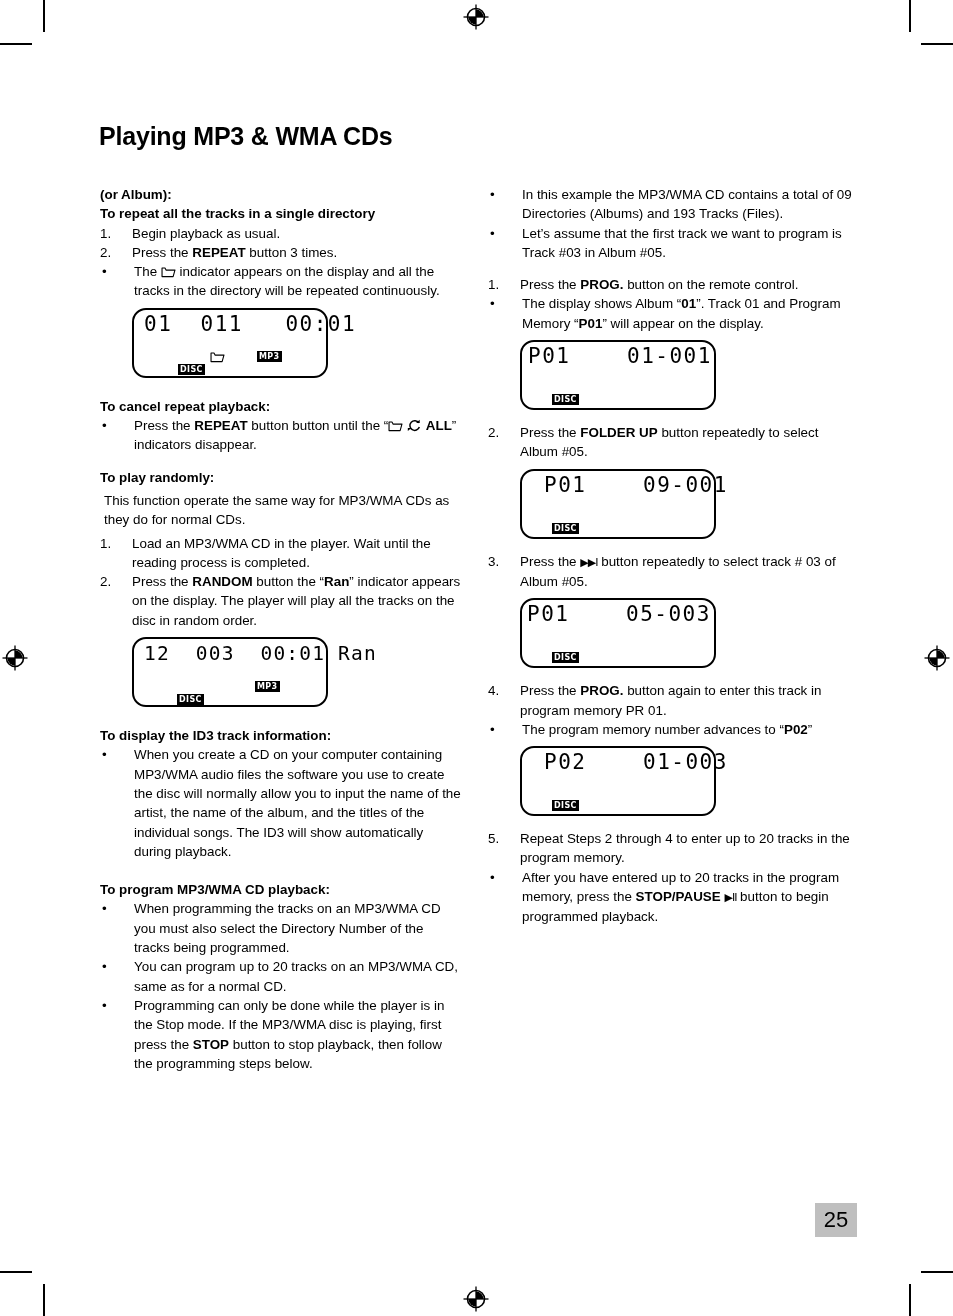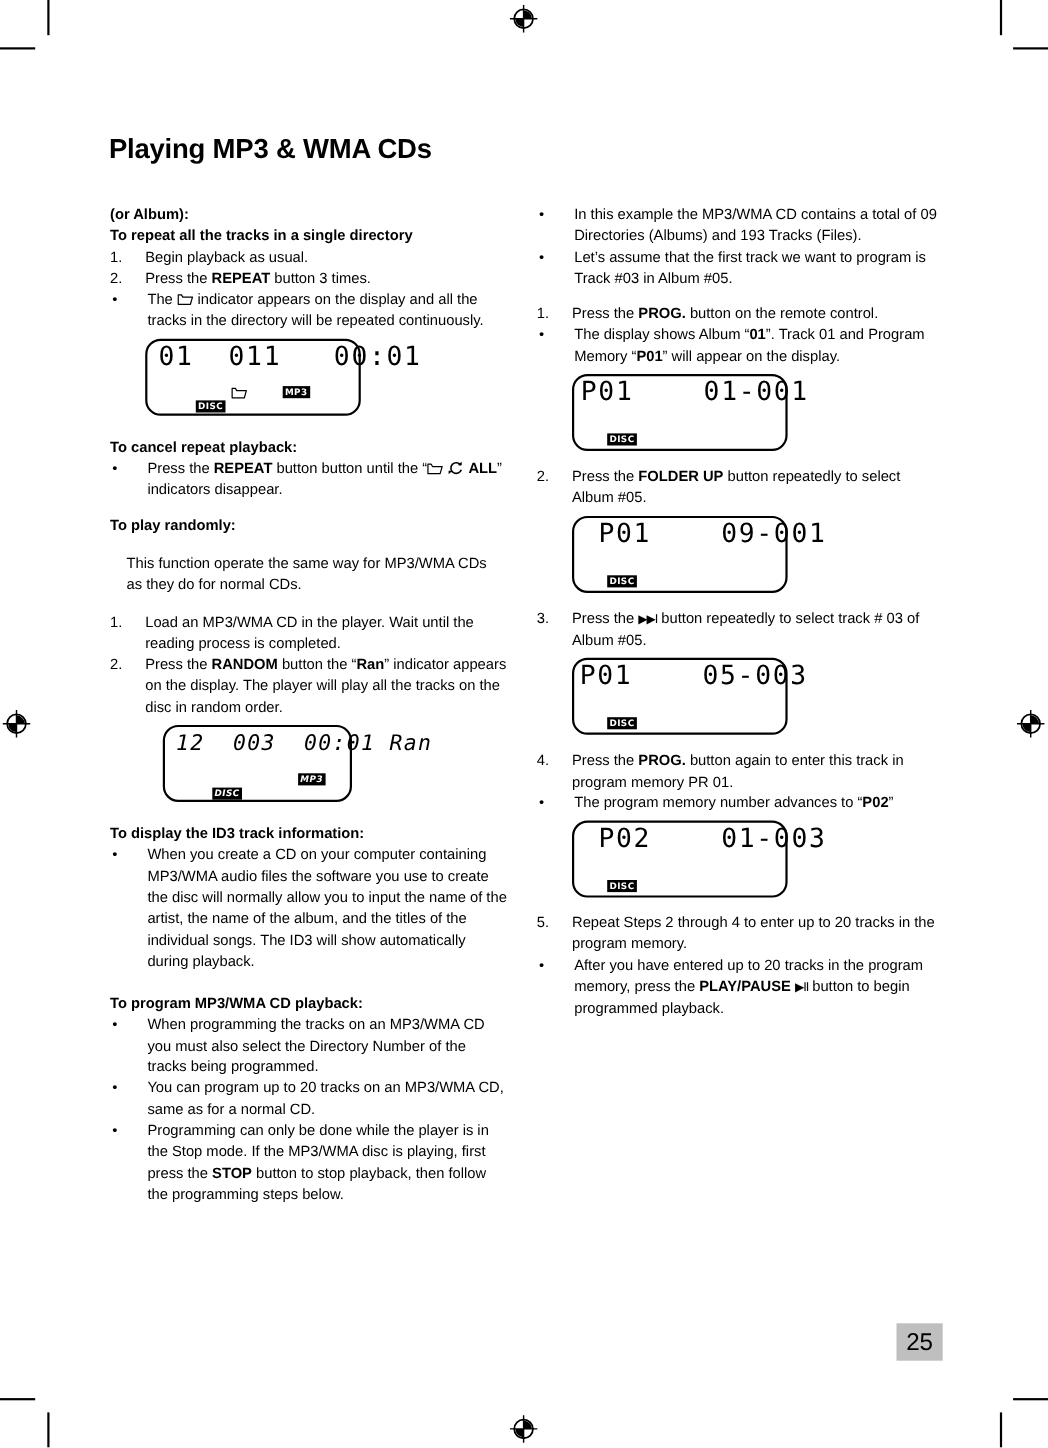--- a/index.html
+++ b/index.html
@@ -69,37 +69,37 @@
     align-items: flex-start;
   }
   .marker {
     width: 32px;
     flex: 0 0 32px;
     text-align: left;
   }
   .marker.bullet { padding-left: 2px; }
   .rowtext { flex: 1 1 auto; }
 
-  .plain { margin: 15px; }
+  .plain { margin: 4px; }
   b { font-weight: bold; }
 
   
   .lcd {
     position: relative;
     border: 2px solid #000;
     border-radius: 14px;
     box-sizing: border-box;
     background: #fff;
   }
   .lcd-main {
     position: absolute;
     left: 10px;
     top: 5px;
     font-family: "DejaVu Sans Mono", monospace;
-    font-size: 24px;
+    font-size: 21px;
     letter-spacing: 1.5px;
     white-space: pre;
     font-weight: 500;
   }
   .badge {
     position: absolute;
     background: #000;
     color: #fff;
     font-family: "DejaVu Sans", sans-serif;
     font-size: 8px;
@@ -250,21 +250,21 @@
       <span class="rowtext">Load an MP3/WMA CD in the player. Wait until the reading process is completed.</span>
     </div>
 
     <div class="row">
       <span class="marker">2.</span>
       <span class="rowtext"><span>Press the </span><b>RANDOM</b><span> button the “</span><b>Ran</b><span>” indicator appears on the display. The player will play all the tracks on the disc in random order.</span></span>
     </div>
 
     <div class="spacer-sm"></div>
 
-    <div class="lcd" style="width:172px; height:70px; margin-left:48px;font-style:italic;">
+    <div class="lcd" style="width:196px; height:70px; margin-left:32px;">
       <div class="lcd-main" style="font-size:19.5px; letter-spacing:1.2px;">12  003  00:01 Ran</div>
       <div class="badge" style="left:121px; top:42px;">MP3</div>
       <div class="badge" style="left:43px; top:55px;">DISC</div>
     </div>
 
     <div class="spacer-lg"></div>
 
     <div class="sec-head">To display the ID3 track information:</div>
     <div class="row">
       <span class="marker bullet">•</span>
@@ -369,20 +369,20 @@
 
     <div class="spacer-md"></div>
 
     <div class="row">
       <span class="marker">5.</span>
       <span class="rowtext">Repeat Steps 2 through 4 to enter up to 20 tracks in the program memory.</span>
     </div>
 
     <div class="row">
       <span class="marker bullet">•</span>
-      <span class="rowtext"><span>After you have entered up to 20 tracks in the program memory, press the </span><b>PLAY/PAUSE</b> <span class="glyph">▶II</span><span> button to begin programmed playback.</span></span>
+      <span class="rowtext"><span>After you have entered up to 20 tracks in the program memory, press the </span><b>STOP/PAUSE</b> <span class="glyph">▶II</span><span> button to begin programmed playback.</span></span>
     </div>
 
   </div>
 
   <div class="pagenum">25</div>
 
 </div>
 
 </body></html>

